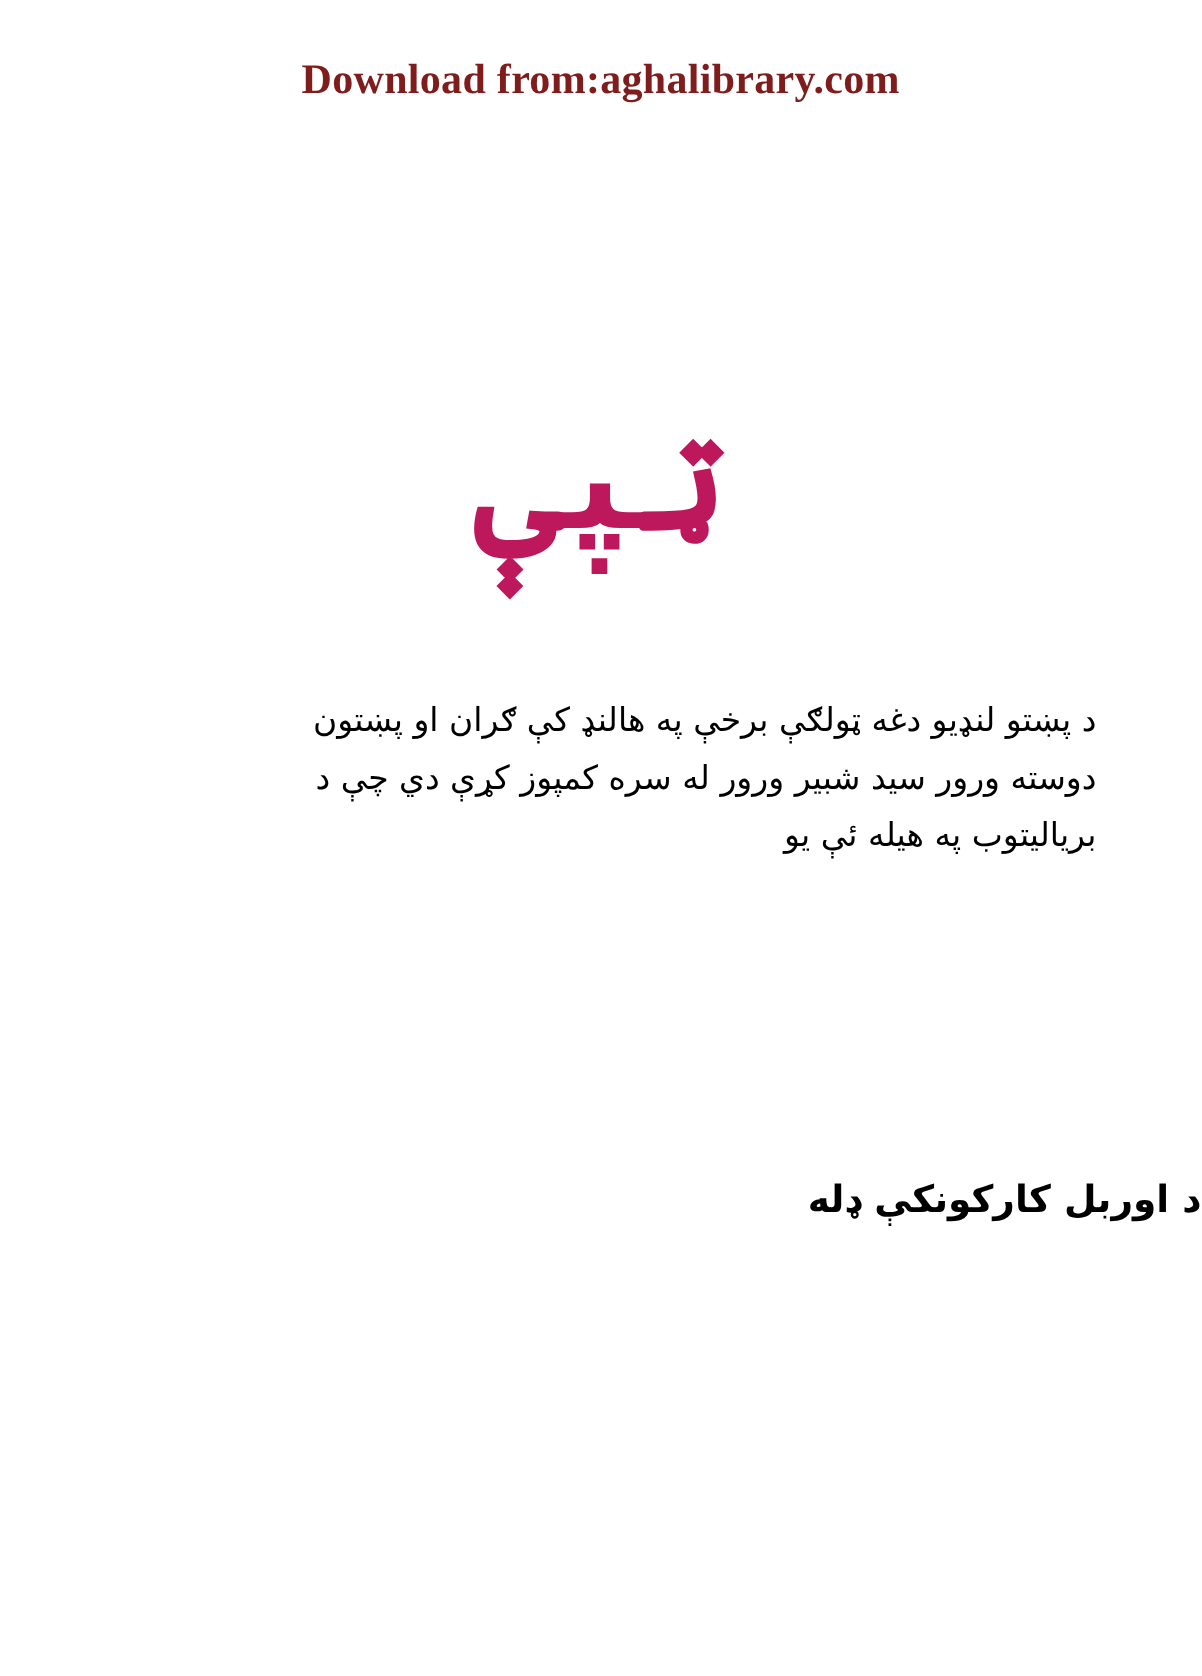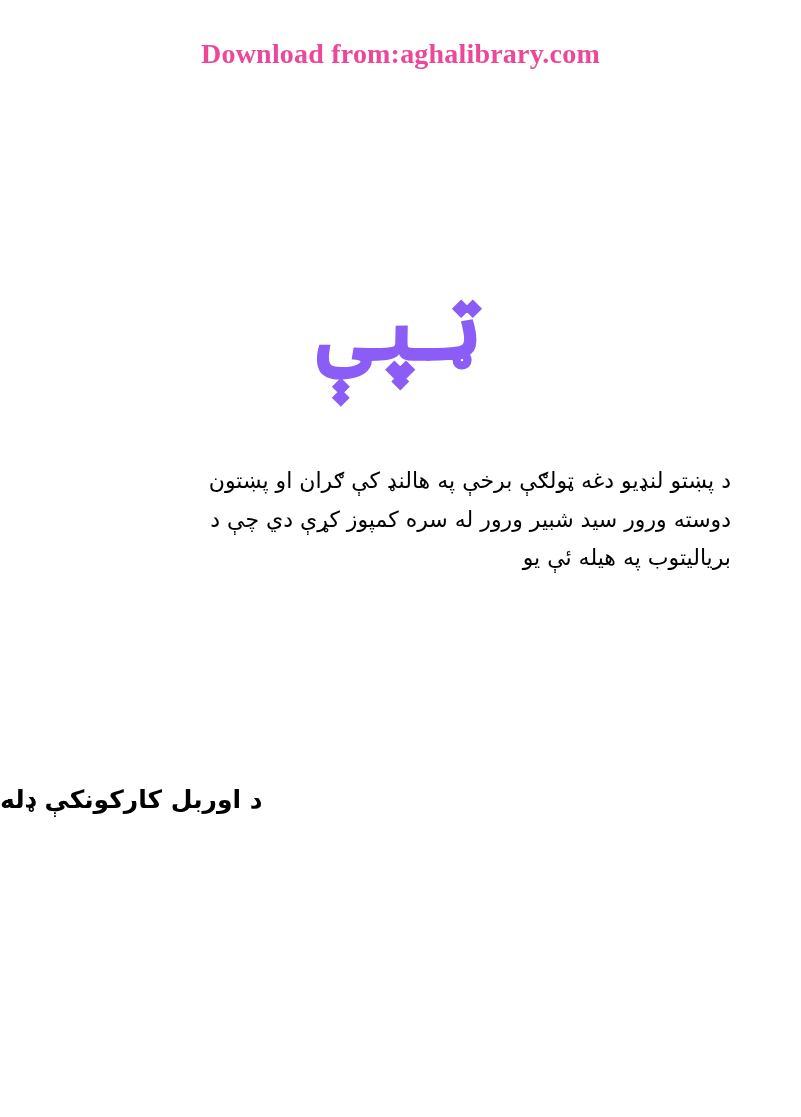--- a/index.html
+++ b/index.html
@@ -21,35 +21,35 @@
   }
   .watermark {
     position: absolute;
     top: 38px;
     left: 0;
     right: 0;
     text-align: center;
     font-family: "Liberation Serif", serif;
     font-weight: bold;
     font-size: 28px;
-    color: #ec4899;
+    color: #7f1d1d;
     direction: ltr;
     letter-spacing: 0.2px;
   }
   .title {
     position: absolute;
     top: 270px;
     left: 0;
     right: 0;
     text-align: center;
-    font-family: Liberation Serif, serif;
+    font-family: Liberation Mono, monospace;
     font-weight: bold;
     font-size: 95px;
     line-height: 1.2;
-    color: #8b5cf6;
+    color: #be185d;
     direction: rtl;
   }
   .subtitle {
     position: absolute;
     top: 462px;
     left: 70px;
     right: 70px;
     text-align: right;
     font-family: "DejaVu Sans", sans-serif;
     font-size: 22px;
@@ -59,21 +59,21 @@
   }
   .subtitle .line {
     display: block;
     white-space: nowrap;
   }
   .credit {
     position: absolute;
     top: 785px;
     left: 0;
     right: 0;
-    text-align: left;
+    text-align: right;
     font-family: "DejaVu Sans", sans-serif;
     font-weight: bold;
     font-size: 25px;
     color: #000000;
     direction: rtl;
   }
 </style>
 </head>
 <body>
 

